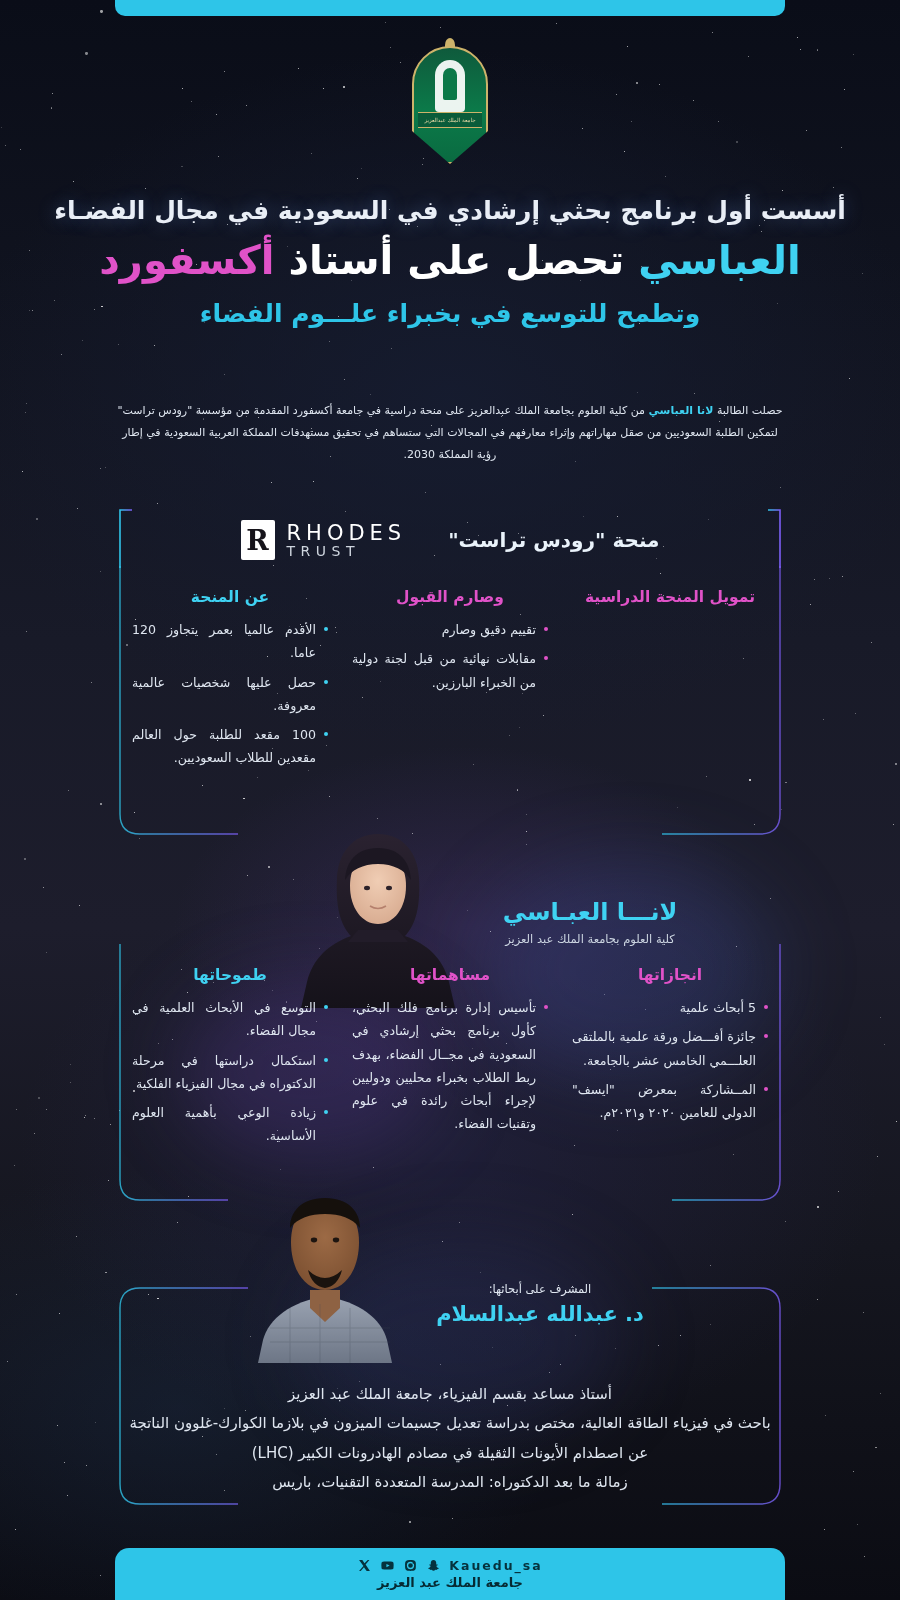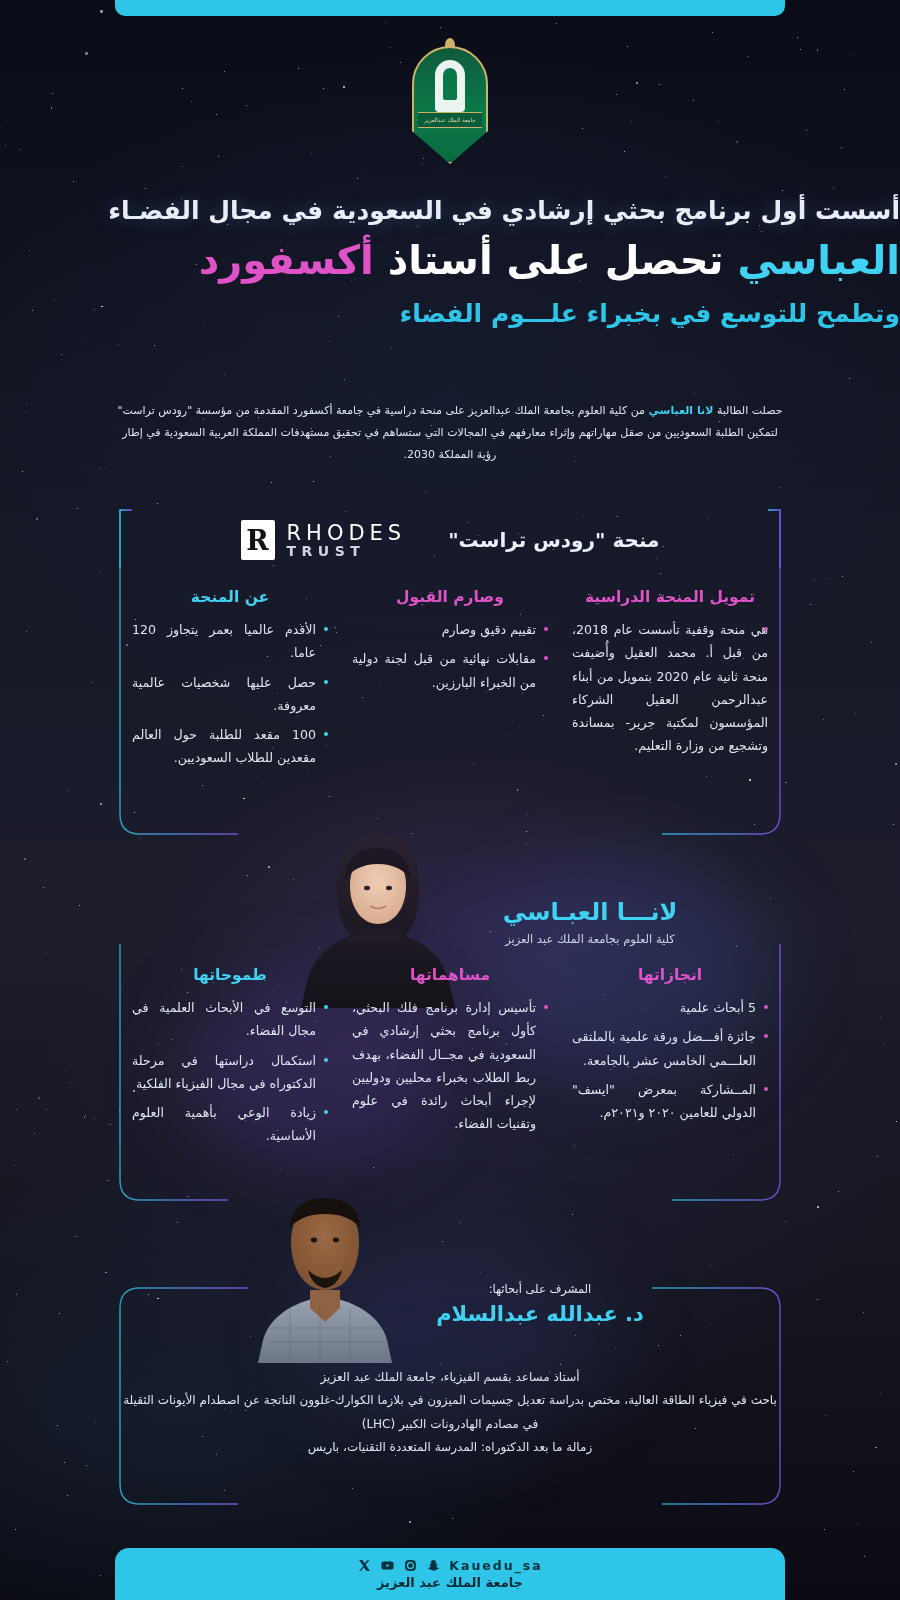--- a/index.html
+++ b/index.html
@@ -78,21 +78,21 @@
     width:10px; height:14px; background:#cdb36a; border-radius:50% 50% 20% 20%;
   }
   .kau-band {
     position:absolute; left:6px; right:6px; top:66px; height:16px;
     background:#0a5c3a; border-top:1px solid #cdb36a; border-bottom:1px solid #cdb36a;
     color:#e8d9a6; font-size:5.5px; display:flex; align-items:center; justify-content:center;
     letter-spacing:.3px; text-align:center; line-height:1.1;
   }
 
   
-  .headlines { position: absolute; top: 196px; left: 0; width: 100%; }
+  .headlines { position: absolute; top: 196px; left: 0; width: 100%; text-align: center; }
   .h-line1 {
     font-size: 25px; font-weight: 700; color: #e9eef6; letter-spacing: .5px;
     text-shadow: 0 0 18px rgba(120,170,255,.35);
   }
   .h-line2 { font-size: 40px; font-weight: 800; margin-top: 12px; color: #ffffff; }
   .h-line2 .cyan { color: #3fd2f2; }
   .h-line2 .pink { color: #e052c8; }
   .h-line3 {
     font-size: 25px; font-weight: 800; margin-top: 16px; color: #2ec5e8;
     letter-spacing: 1.5px;
@@ -112,21 +112,21 @@
   }
   .rhodes-title { color: #eaf3fb; font-size: 20px; font-weight: 700; }
   .rhodes-logo { display: flex; align-items: center; gap: 12px; direction: ltr; }
   .rhodes-mark {
     width: 34px; height: 40px; background: #ffffff; color: #15131a;
     font-weight: 800; font-size: 27px; display: flex; align-items: center; justify-content: center;
     font-family: "DejaVu Serif", "Liberation Serif", serif; border-radius: 2px;
   }
   .rhodes-text { color: #ffffff; line-height: 1.05; text-align: left; }
   .rhodes-text .r1 { font-size: 21px; letter-spacing: 5px; font-weight: 400; }
-  .rhodes-text .r2 { font-size: 14px; letter-spacing: 5.5px; color: #cfd6df; font-weight: bold; }
+  .rhodes-text .r2 { font-size: 14px; letter-spacing: 5.5px; color: #cfd6df; }
 
   
   .frame { position: absolute; pointer-events: none; }
 
   
   .cols { position: absolute; width: 660px; left: 120px; display: flex; gap: 0; }
   .col { width: 220px; padding: 0 12px; text-align: center; }
   .col h4 { font-size: 15.5px; font-weight: 800; margin-bottom: 12px; }
   .c-pink { color: #e052c8; }
   .c-cyan { color: #3fd2f2; }
@@ -146,21 +146,21 @@
   .p-woman { left: 288px; top: 818px; width: 180px; height: 190px; }
   .p-man { left: 230px; top: 1178px; width: 190px; height: 185px; }
 
   
   .person-name { position: absolute; text-align: center; }
   .pn-title { font-size: 24px; font-weight: 800; color: #3fd2f2; letter-spacing: 2px; }
   .pn-sub { font-size: 11.5px; color: #cdd6e2; margin-top: 6px; }
 
   .sup-label { font-size: 11.5px; color: #dfe6f0; }
   .sup-name { font-size: 21px; font-weight: 800; color: #3fd2f2; margin-top: 6px; }
-  .sup-lines { margin-top: 10px; color: #dfe6f0; font-size: 12px; line-height: 1.95; text-align: center; }
+  .sup-lines { margin-top: 24px; color: #dfe6f0; font-size: 15px; line-height: 1.95; text-align: center; }
 </style>
 </head>
 <body>
 
 <div class="poster">
 
   <div class="stars" id="stars">
       <i style="left:552.6px;top:549.1px;width:1px;height:1px;opacity:0.81"></i>
       <i style="left:76.0px;top:1236.1px;width:1px;height:1px;opacity:0.69"></i>
       <i style="left:180.9px;top:197.7px;width:1px;height:1px;opacity:0.49"></i>
@@ -529,23 +529,20 @@
       <div class="rhodes-text">
         <div class="r1">RHODES</div>
         <div class="r2">TRUST</div>
       </div>
     </div>
   </div>
 
   <div class="cols" style="top:588px;">
     <div class="col">
       <h4 class="c-pink">تمويل المنحة الدراسية</h4>
-      <ul>
-        <li style="padding-right:0;">هي منحة وقفية تأسست عام 2018، من قبل أ. محمد العقيل وأُضيفت منحة ثانية عام 2020 بتمويل من أبناء عبدالرحمن العقيل الشركاء المؤسسون لمكتبة جرير- بمساندة وتشجيع من وزارة التعليم.</li>
-      </ul>
     </div>
     <div class="col">
       <h4 class="c-pink">وصارم القبول</h4>
       <ul>
         <li>تقييم دقيق وصارم</li>
         <li>مقابلات نهائية من قبل لجنة دولية من الخبراء البارزين.</li>
       </ul>
     </div>
     <div class="col cyan-dots">
       <h4 class="c-cyan">عن المنحة</h4>

